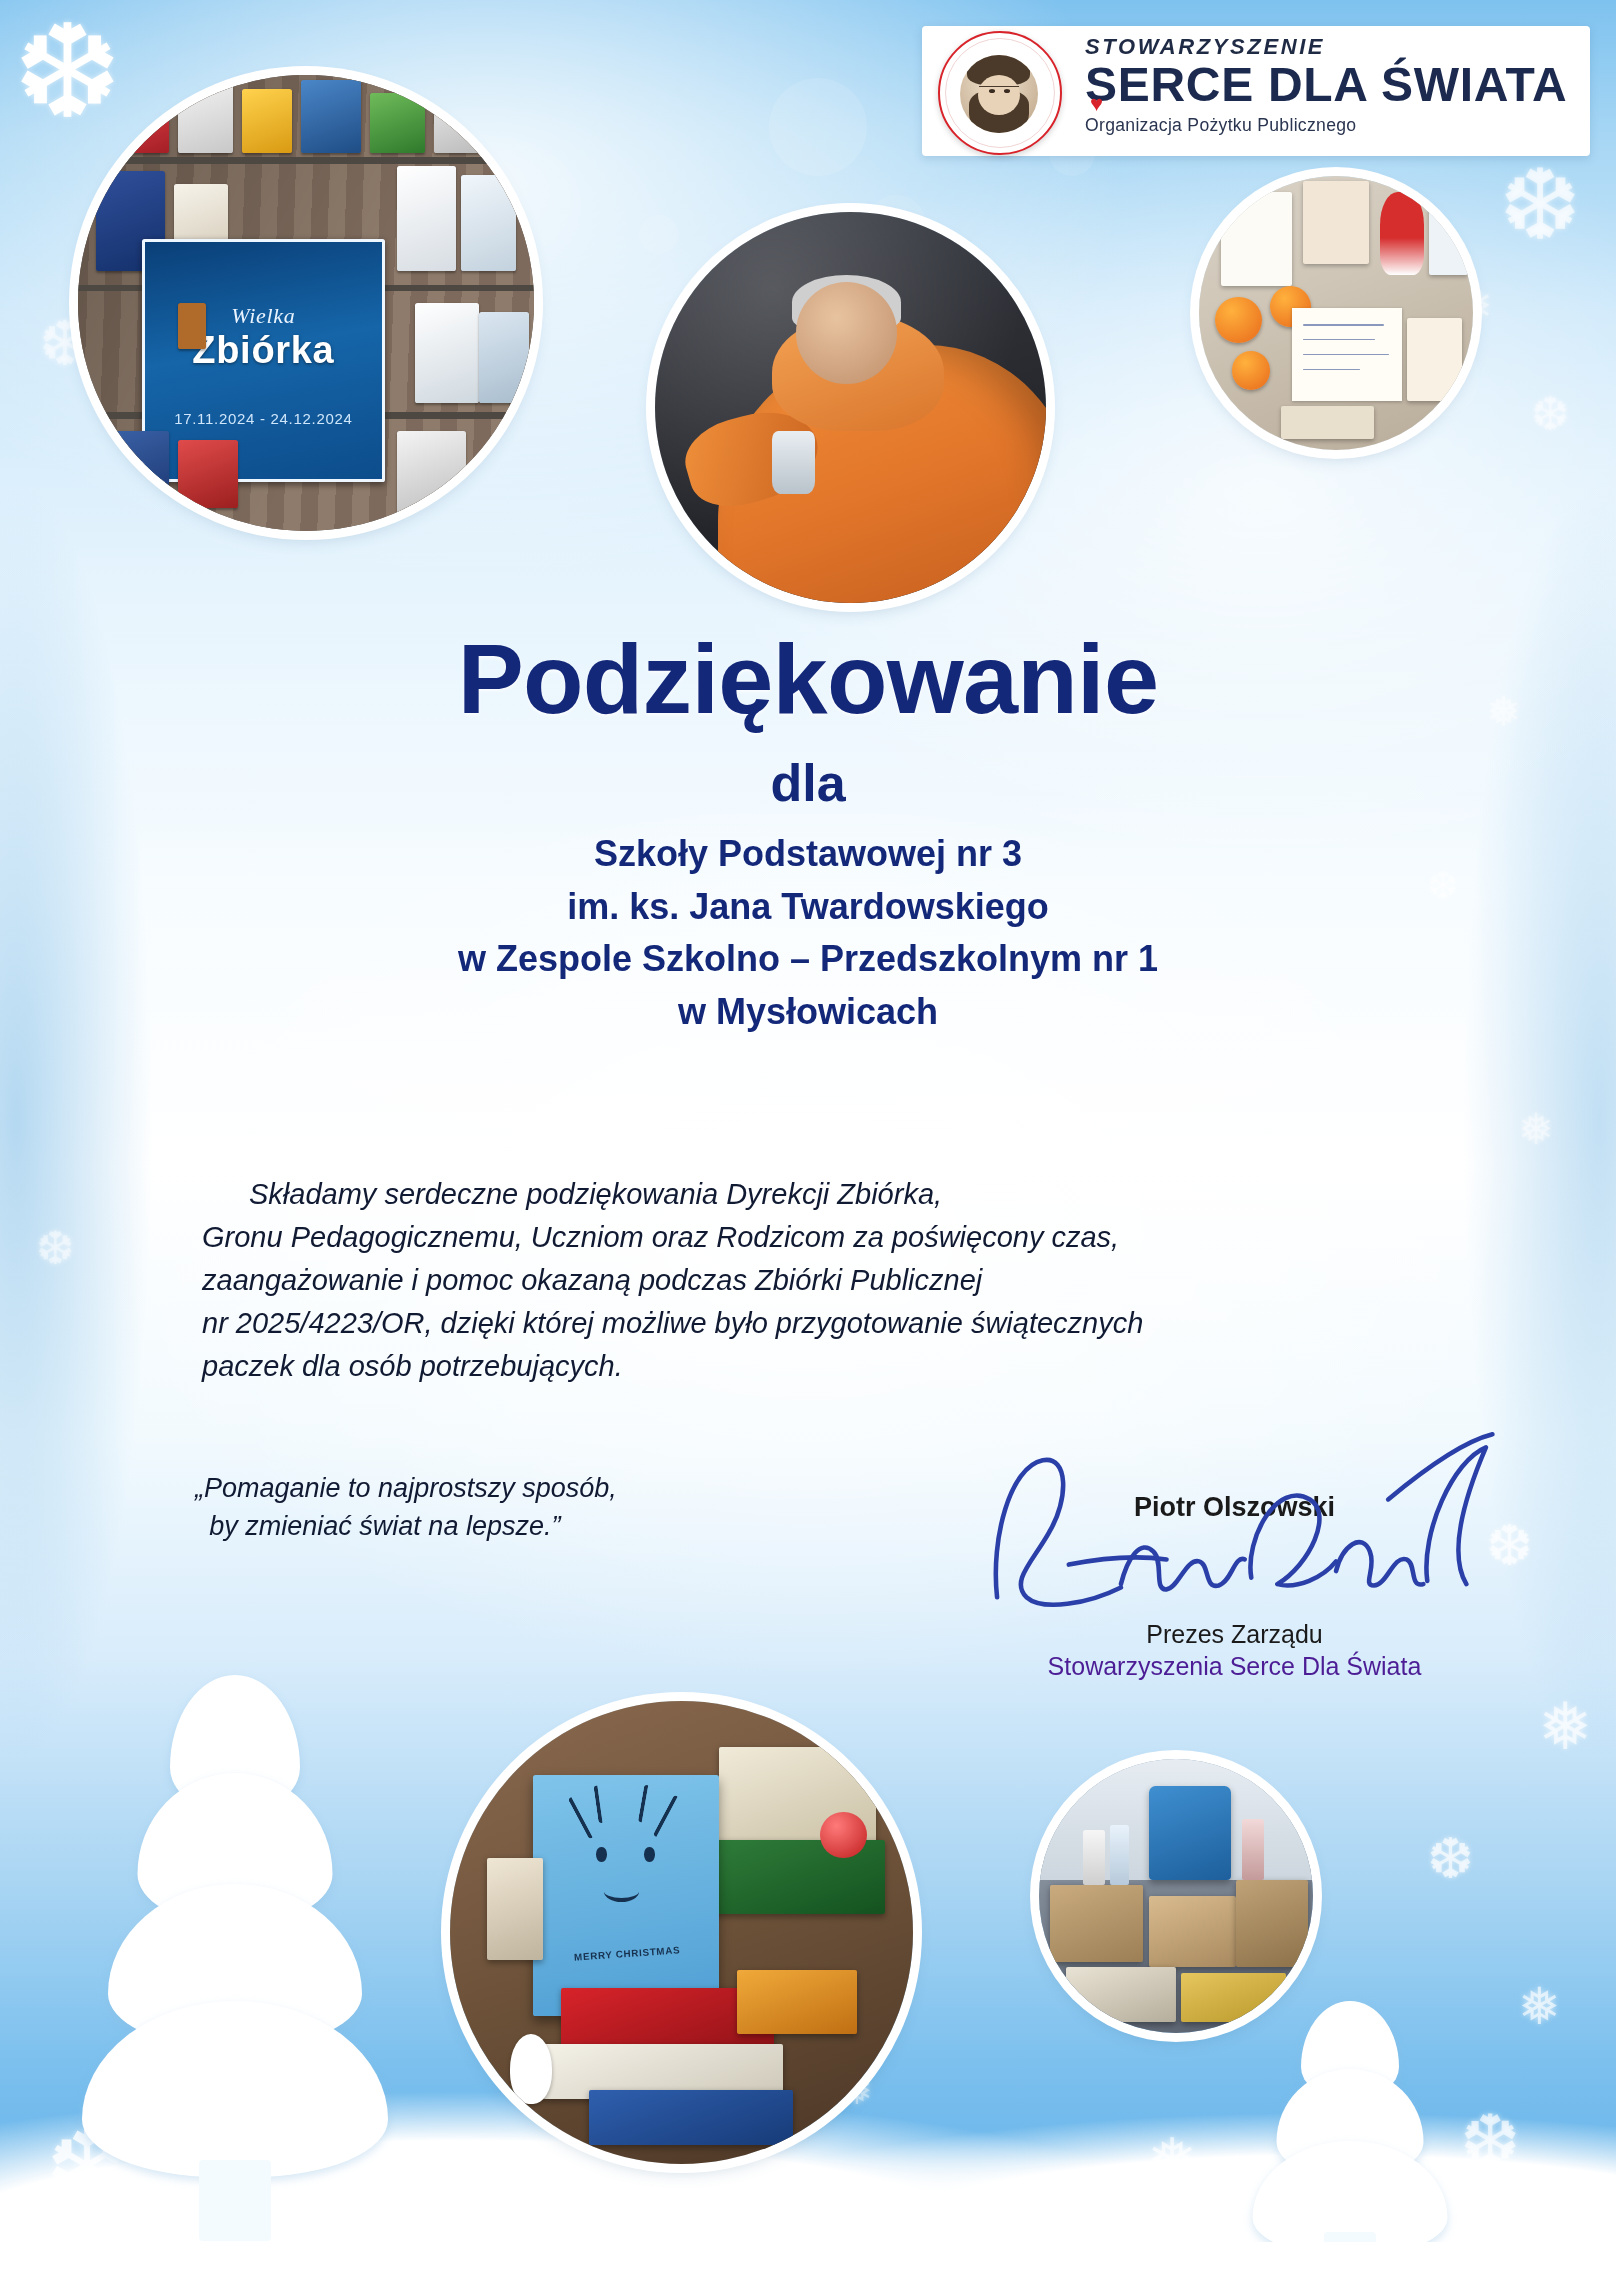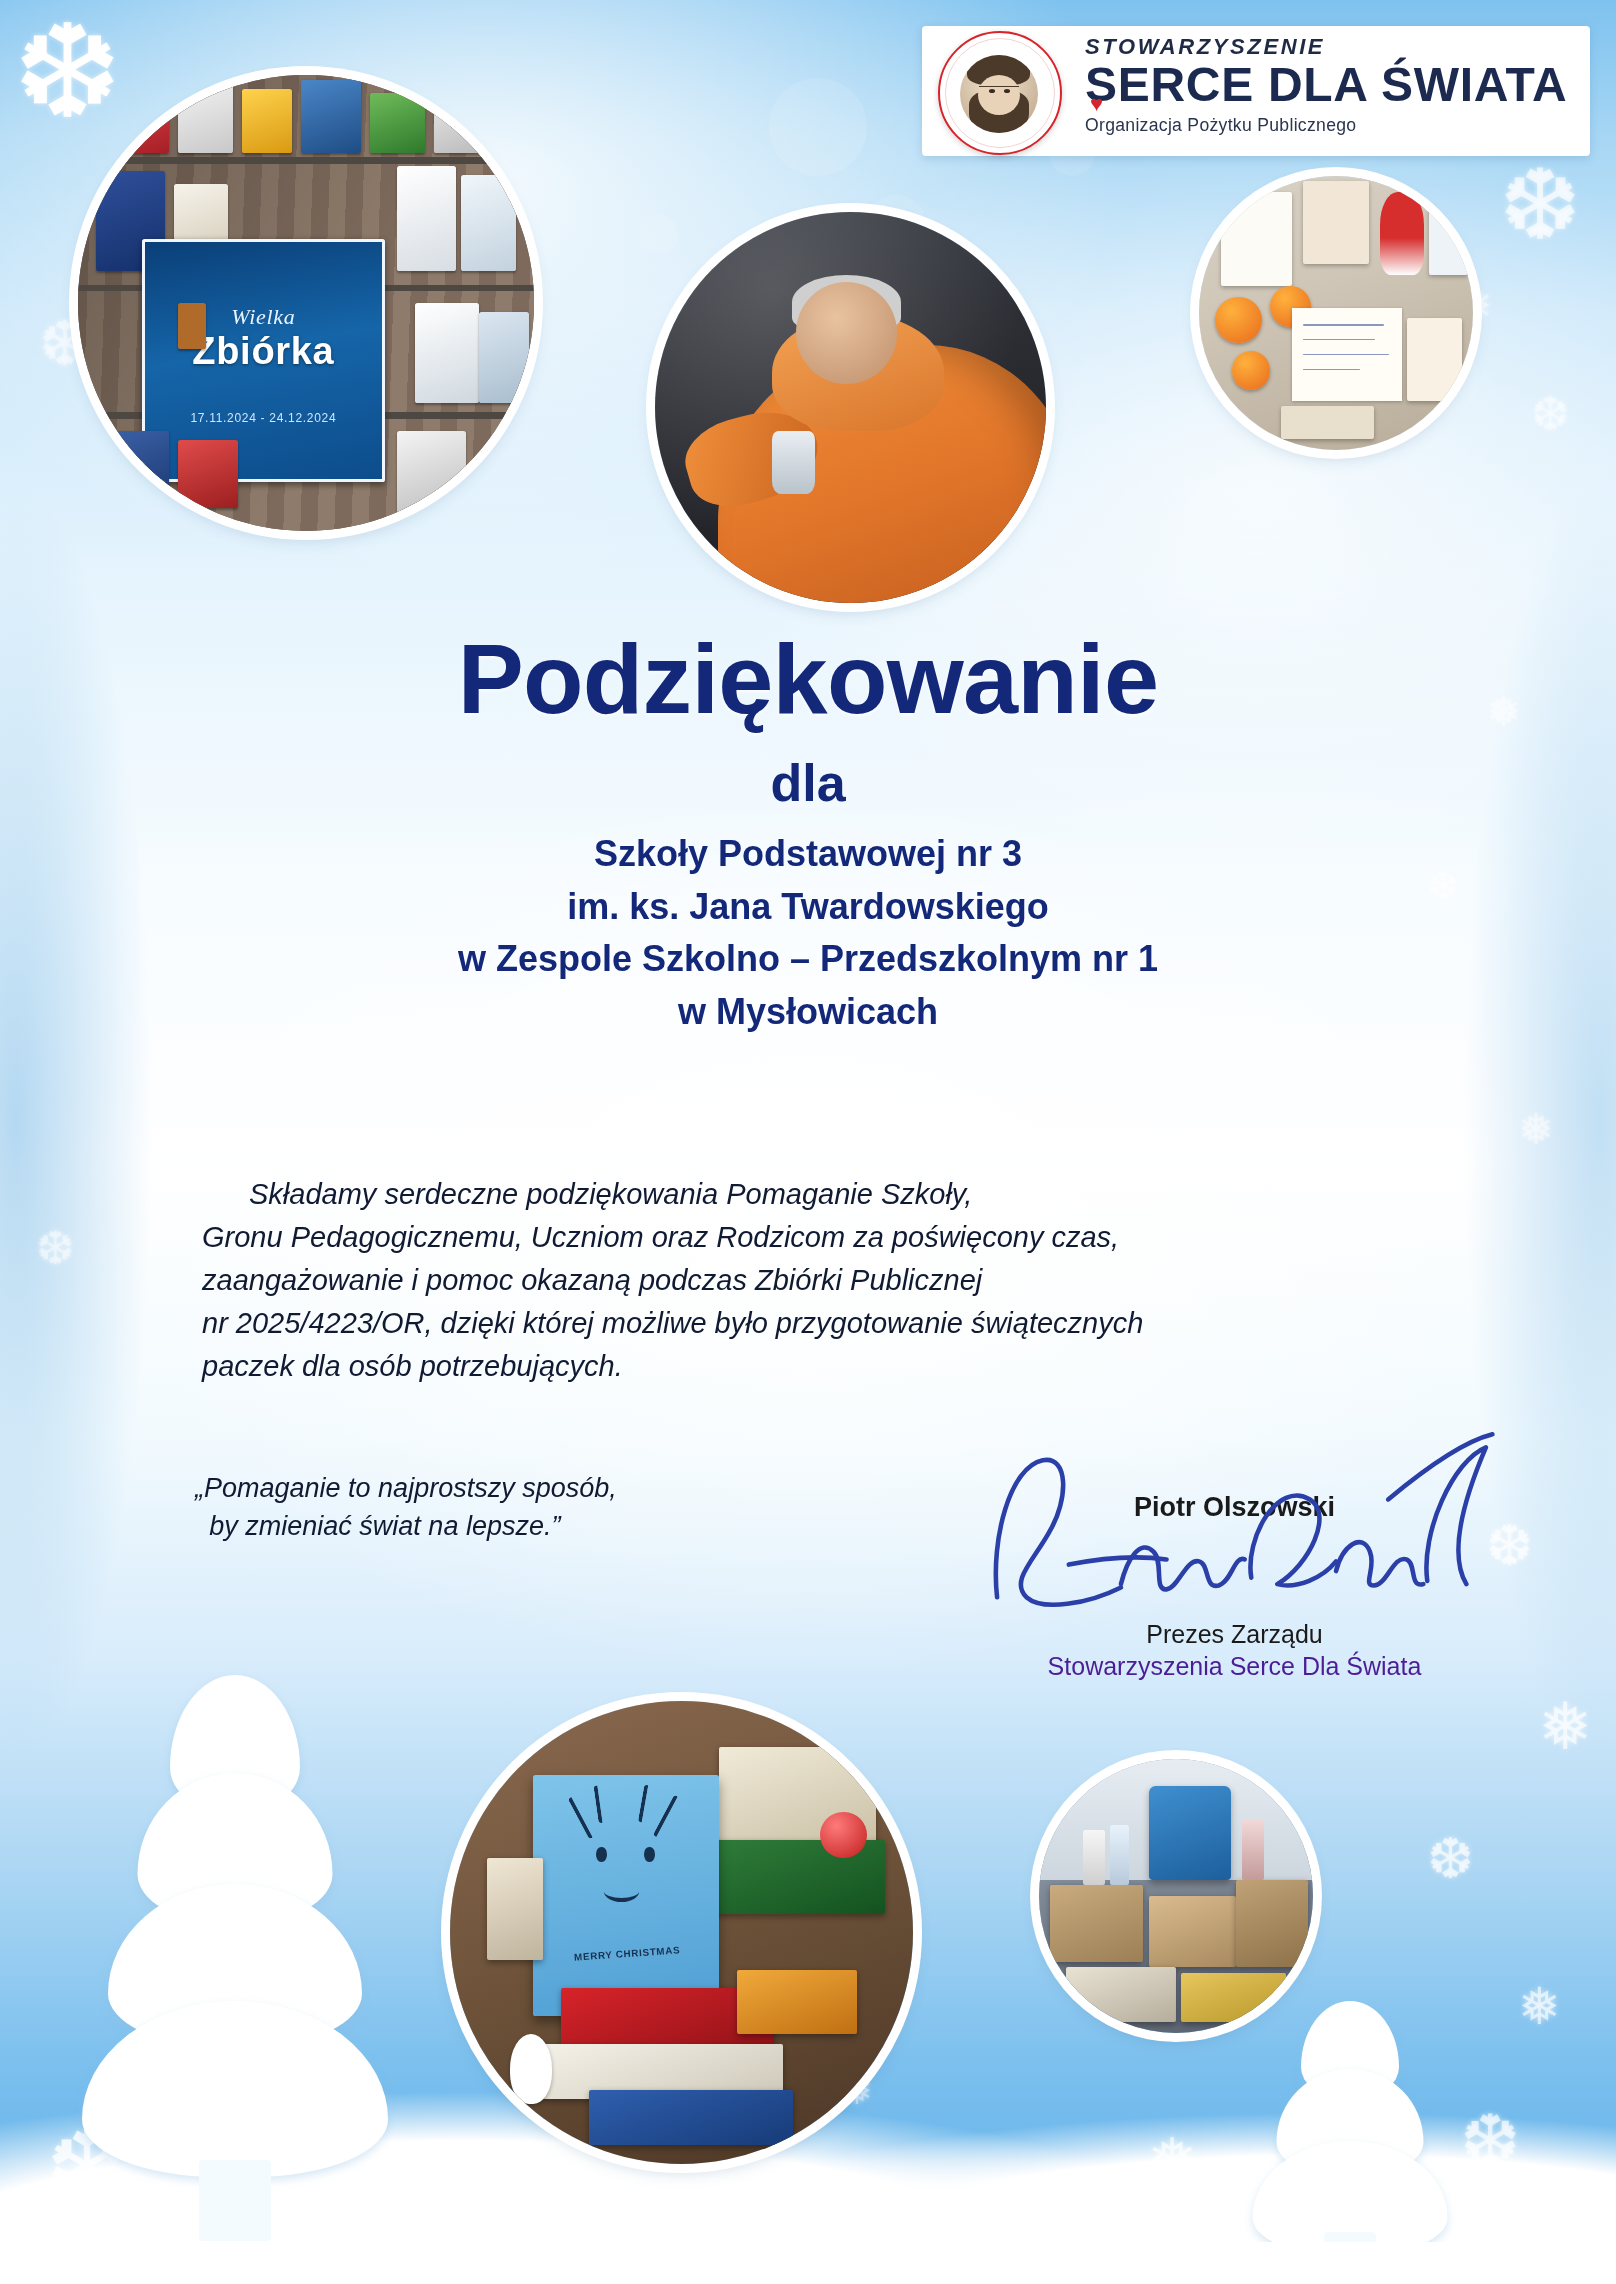--- a/index.html
+++ b/index.html
@@ -138,21 +138,21 @@
   }
   .p1 .leaflet .l2 {
     font-family: "Liberation Sans", sans-serif;
     font-weight: bold;
     color: #ffffff;
     font-size: 38px;
     letter-spacing: 0.7px;
     text-shadow: 0 1.3px 3.3px rgba(0,0,0,0.5);
   }
   .p1 .leaflet .l3 {
-    color:#cfe6fb; font-size: 12px; margin-top: 38px; letter-spacing:0.7px;
+    color:#cfe6fb; font-size: 15px; margin-top: 38px; letter-spacing:0.7px;
   }
 
   
   .p2 .inner {
     background:
       radial-gradient(circle at 30% 20%, rgba(255,255,255,0.18), rgba(0,0,0,0) 60%),
       linear-gradient(165deg,#3b3e46 0%, #2b2d33 45%, #191a1e 100%);
   }
   .p2 .jacket {
     position:absolute;
@@ -638,21 +638,21 @@
   <div class="cert-for">dla</div>
 
   <div class="cert-recipient">
     <div>Szkoły Podstawowej nr 3</div>
     <div>im. ks. Jana Twardowskiego</div>
     <div>w Zespole Szkolno – Przedszkolnym nr 1</div>
     <div>w Mysłowicach</div>
   </div>
 
   <div class="cert-body">
-    <span class="indent"></span><span>Składamy serdeczne podziękowania Pomaganie Szkoły,</span><br>
+    <span class="indent"></span><span>Składamy serdeczne podziękowania Dyrekcji Zbiórka,</span><br>
     <span>Gronu Pedagogicznemu, Uczniom oraz Rodzicom za poświęcony czas,</span><br>
     <span>zaangażowanie i pomoc okazaną podczas Zbiórki Publicznej</span><br>
     <span>nr 2025/4223/OR, dzięki której możliwe było przygotowanie świątecznych</span><br>
     <span>paczek dla osób potrzebujących.</span>
   </div>
 
   <div class="cert-quote">
     <div>„Pomaganie to najprostszy sposób,</div>
     <div class="l2">by zmieniać świat na lepsze.”</div>
   </div>

